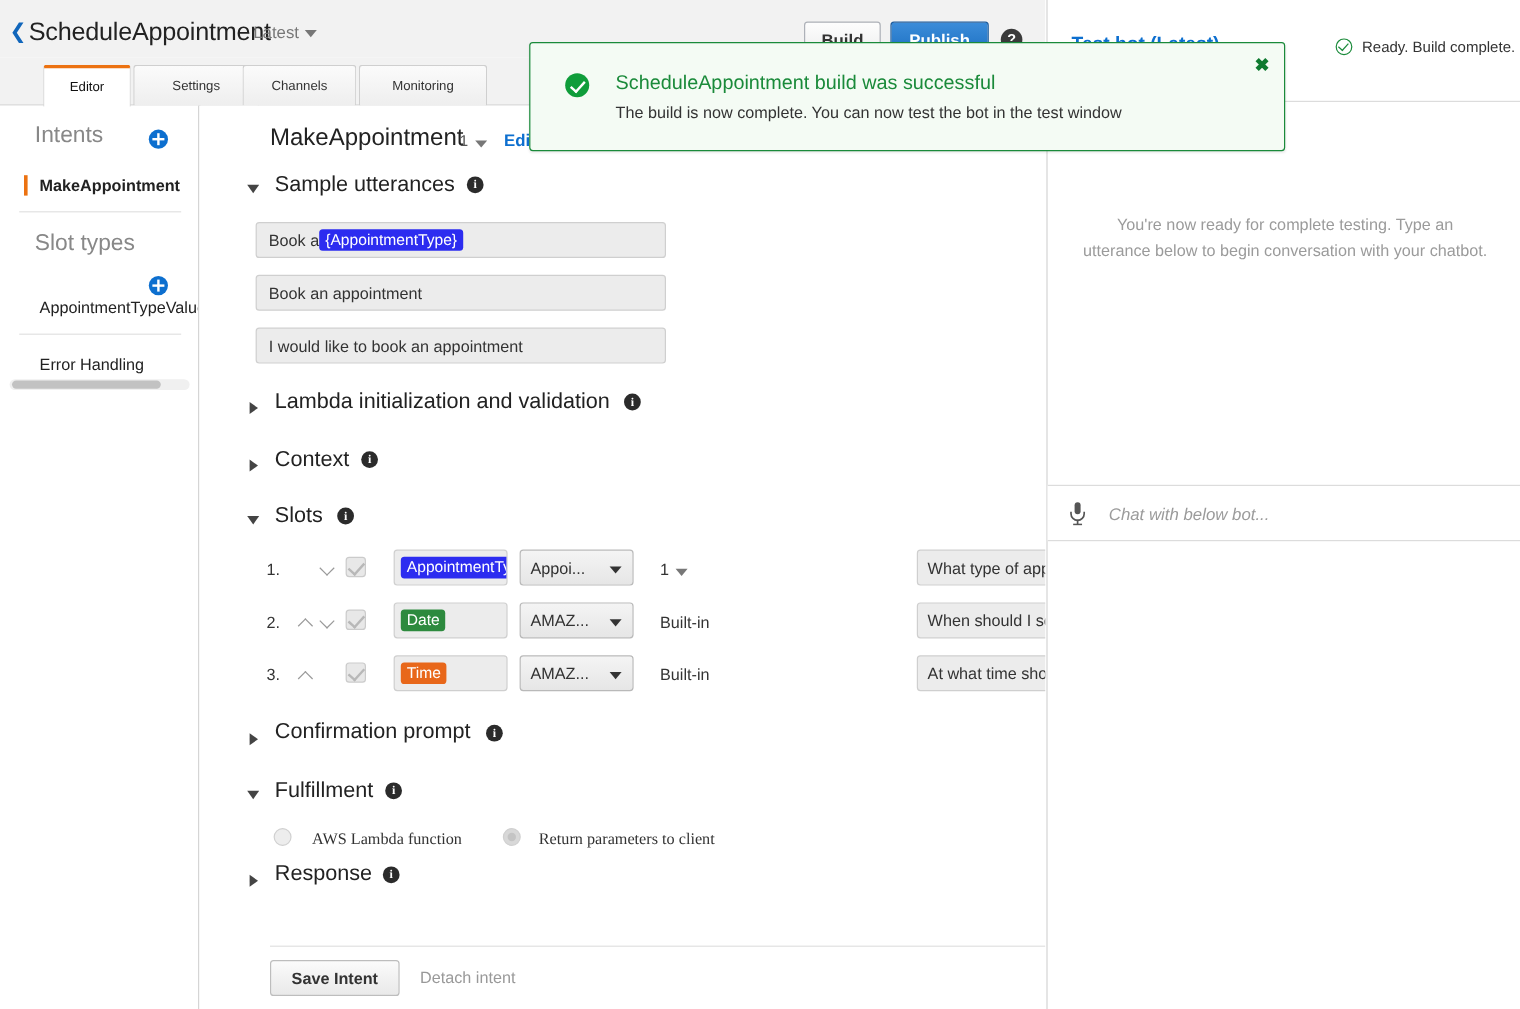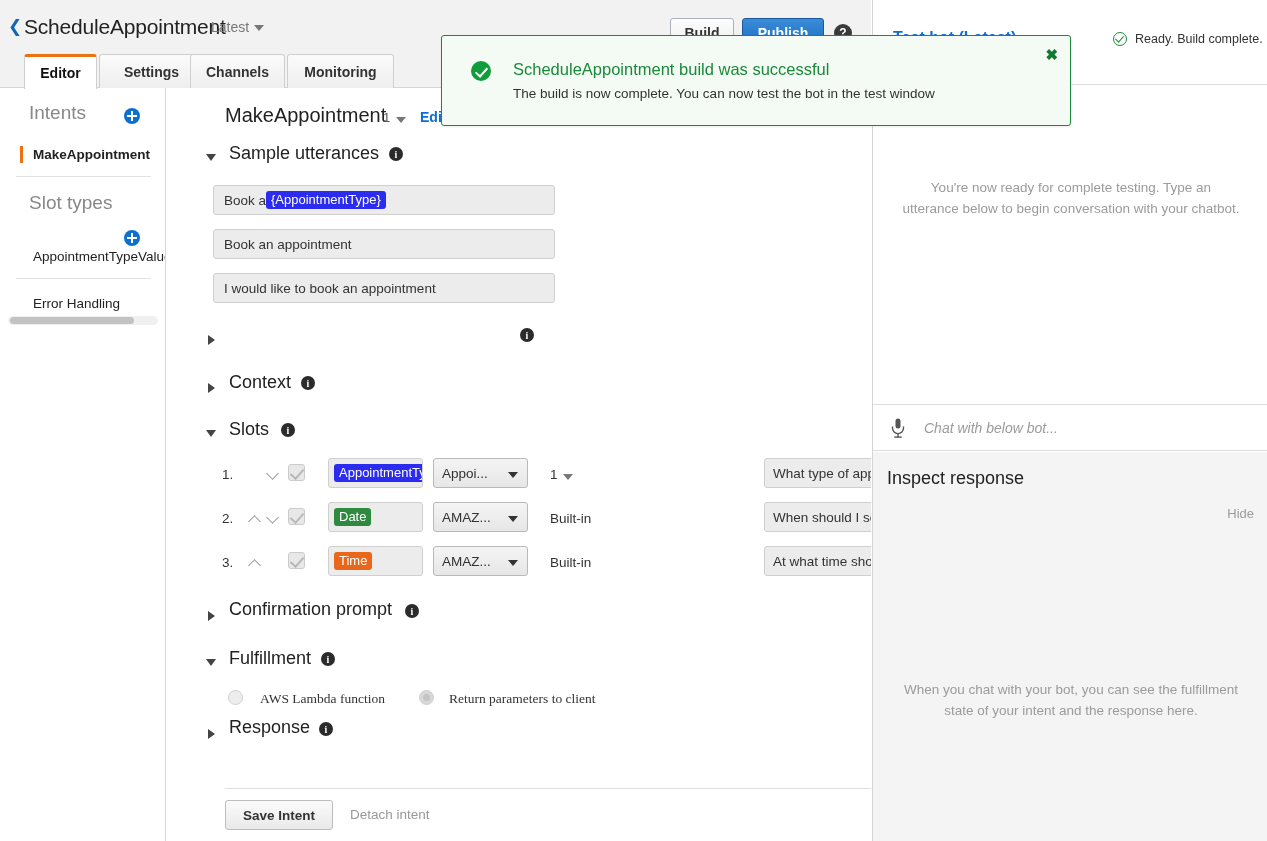--- a/index.html
+++ b/index.html
@@ -60,21 +60,21 @@
   .tabs {
     position: absolute; left: 0; top: 48px; width: 871px; height: 40px;
     background: #f2f2f2; border-bottom: 1px solid #d5d5d5;
   }
   .tab {
     position: absolute; top: 6px; height: 34px;
     background: linear-gradient(180deg,#fbfbfb 0%,#eeeeee 100%);
     border: 1px solid #cfcfcf; border-bottom: none;
     border-radius: 3px 3px 0 0;
     display: flex; align-items: center; justify-content: center;
-    font-size: 14px; font-weight: bold; color: #333; cursor: pointer;
+    font-size: 11px; font-weight: normal; color: #333; cursor: pointer; margin-left: 12px;
   }
   .tab.active {
     background: #fff; border-top: 3px solid #ec7211;
     color: #111; z-index: 3; height: 35px;
   }
 
   
   .sidebar {
     position: absolute; left: 0; top: 88px; width: 166px; height: 753px;
     background: #fff; border-right: 1px solid #d5d5d5; overflow: hidden;
@@ -390,20 +390,21 @@
   <div class="info-icon" style="left:222px;top:59px;">i</div>
 
   <div class="utterance" style="top:97px;">
     <span>Book a </span>
     <span class="chip chip-blue">{AppointmentType}</span>
   </div>
   <div class="utterance" style="top:141px;">Book an appointment</div>
   <div class="utterance" style="top:185px;">I would like to book an appointment</div>
 
   <div class="tri right" style="left:41px;top:247px;"></div>
+  <div class="sect-title" style="left:62px;top:236px;">Lambda initialization and validation</div>
   <div class="info-icon" style="left:353px;top:240px;">i</div>
 
   <div class="tri right" style="left:41px;top:295px;"></div>
   <div class="sect-title" style="left:62px;top:284px;">Context</div>
   <div class="info-icon" style="left:134px;top:288px;">i</div>
 
   <div class="tri down" style="left:39px;top:342px;"></div>
   <div class="sect-title" style="left:62px;top:331px;">Slots</div>
   <div class="info-icon" style="left:114px;top:335px;">i</div>
 
@@ -490,25 +491,20 @@
       <svg width="14" height="20" viewBox="0 0 14 20" fill="#555">
         <rect x="4.5" y="0.5" width="5" height="10" rx="2.5"></rect>
         <path d="M1.5 8.5 v1.6 a5.5 5.5 0 0 0 11 0 V8.5" fill="none" stroke="#555" stroke-width="1.4"></path>
         <rect x="6.3" y="15" width="1.4" height="4"></rect>
         <rect x="3.3" y="18.4" width="7.4" height="1.4"></rect>
       </svg>
     </span>
     <div class="chat-placeholder">Chat with below bot...</div>
   </div>
 
-  <div class="inspect-area">
-    <div class="inspect-title">Inspect response</div>
-    <div class="inspect-hide">Hide</div>
-    <div class="inspect-empty">When you chat with your bot, you can see the fulfillment state of your intent and the response here.</div>
-  </div>
 </div>
 
 <div class="toast">
   <div class="toast-icon"></div>
   <div class="toast-title">ScheduleAppointment build was successful</div>
   <div class="toast-body">The build is now complete. You can now test the bot in the test window</div>
   <div class="toast-close">✖</div>
 </div>
 
 </body></html>

